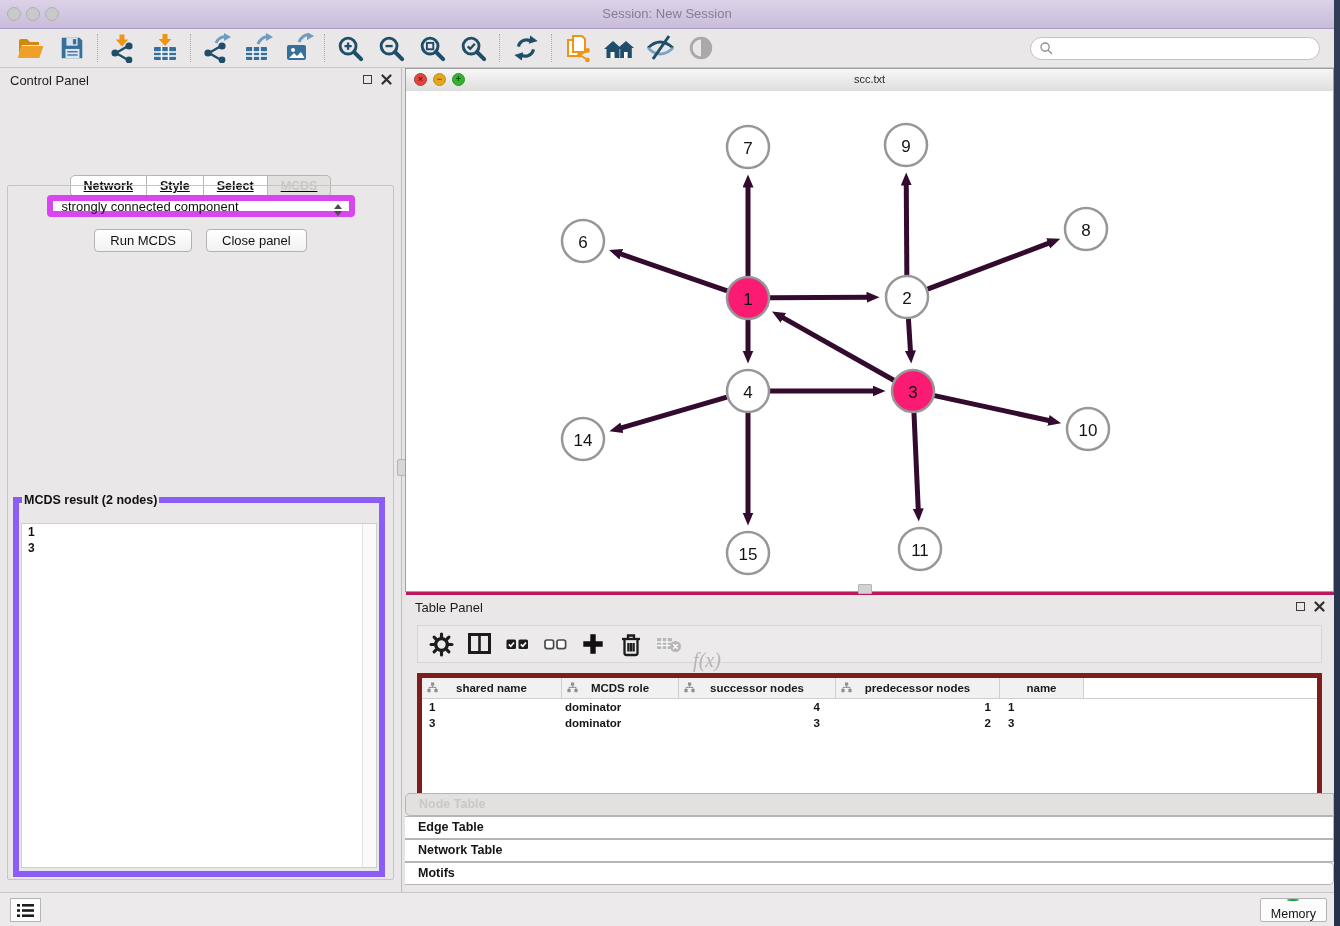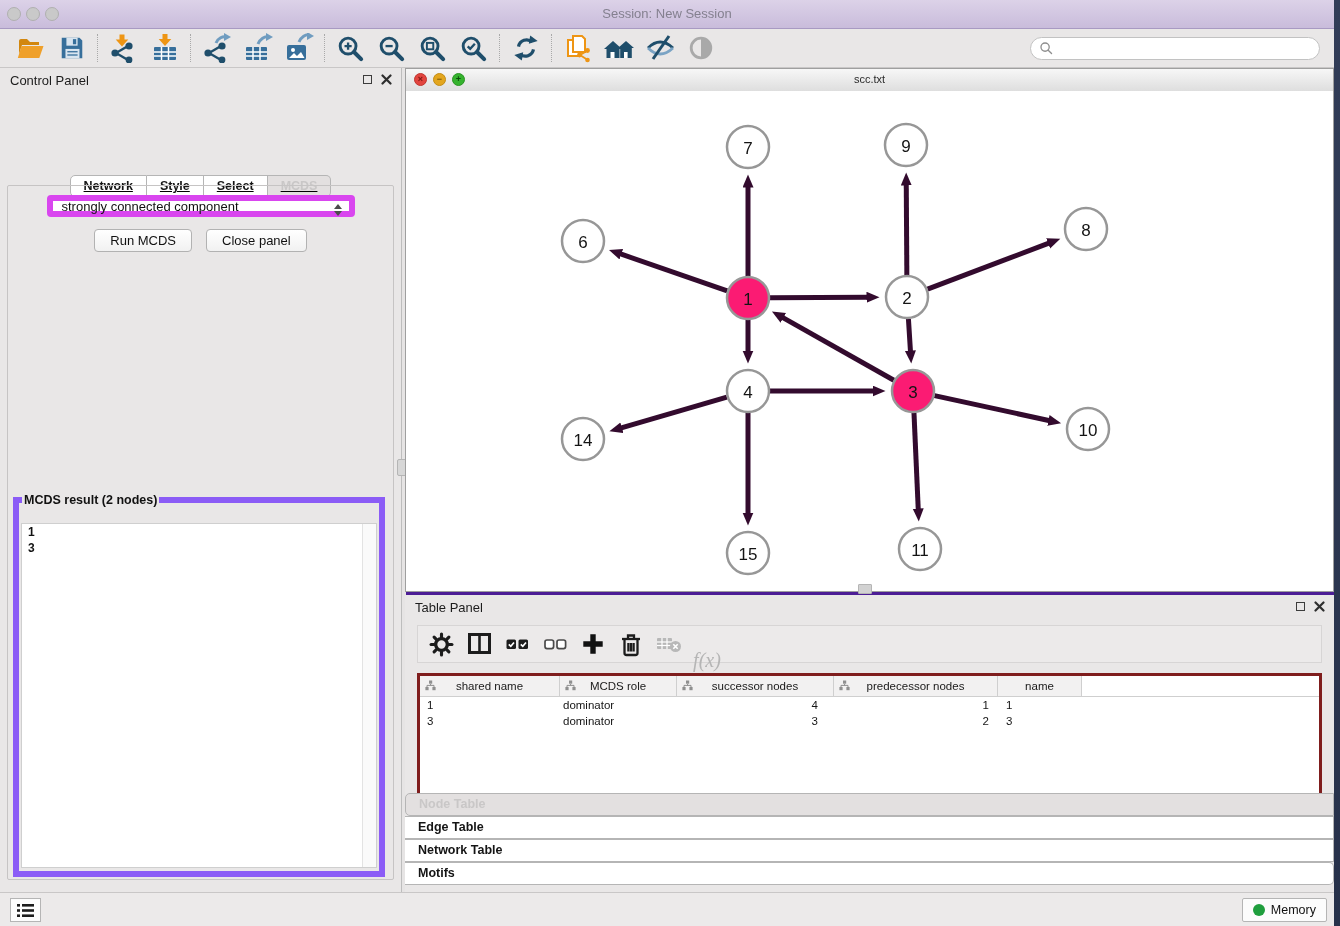--- a/index.html
+++ b/index.html
@@ -1,19 +1,19 @@
 <!DOCTYPE html>
 <html><head>
 <meta charset="utf-8">
 <style>
   html,body{margin:0;padding:0;}
   body{width:1340px;height:926px;position:relative;overflow:hidden;
        background:linear-gradient(180deg,#323d58,#27314a);
        font-family:"Liberation Sans",sans-serif;-webkit-font-smoothing:antialiased;}
-  .app{position:absolute;left:0;top:0;width:1334px;height:926px;background:#4c1d95;}
+  .app{position:absolute;left:0;top:0;width:1334px;height:926px;background:#be185d;}
 
   
   .titlebar{position:absolute;left:0;top:0;right:0;height:28px;
     background:linear-gradient(#dcd2e8,#c9bcdb);border-bottom:1px solid #a89ac2;}
   .tl{position:absolute;top:7px;width:14px;height:14px;border-radius:50%;
       background:#c9c9c9;border:1px solid #b0b0b0;box-sizing:border-box;}
   .title-text{text-align:center;line-height:28px;font-size:13px;color:#84808f;}
 
   
   .toolbar{position:absolute;top:29px;left:0;right:0;height:39px;background:#e9e7e7;
@@ -81,42 +81,42 @@
     font-size:11px;color:#2b2b2b;}
   .net-canvas{position:absolute;left:0;right:0;top:22px;bottom:0;background:#fff;}
 
   
   .table-panel{position:absolute;left:405px;top:595px;width:929px;height:297px;background:#e9e7e7;}
   .tp-toolbar{position:absolute;top:30px;left:12px;right:12px;height:38px;background:#eceaea;
     border:1px solid #d7d5d5;display:flex;align-items:center;padding-left:4px;box-sizing:border-box;}
   .ticon{width:38px;height:32px;display:flex;align-items:center;justify-content:center;}
   .fx{font-family:Liberation Serif, serif;font-style:italic;font-size:20px;color:#b5b5b5;margin-top:32px;}
   .tp-table{position:absolute;top:78px;left:12px;right:12px;bottom:48px;background:#fff;
-    border:3px solid #7f1d1d;overflow:hidden;}
+    border:5px solid #7f1d1d;overflow:hidden;font-weight:bold;}
   .th-row{display:flex;height:20px;border-bottom:1px solid #cfcfcf;}
   .th{position:relative;background:#f2f1f1;border-right:1px solid #cfcfcf;font-size:11.5px;
     color:#1a1a1a;display:flex;align-items:center;justify-content:center;box-sizing:border-box;}
   .th .tree{position:absolute;left:5px;top:4px;}
   .c0{width:140px;} .c1{width:117px;} .c2{width:157px;} .c3{width:164px;} .c4{width:84px;}
   .tr-row{display:flex;height:16px;align-items:center;font-size:11.5px;color:#151515;}
   .td{box-sizing:border-box;}
   .td.c0{padding-left:7px;} .td.c1{padding-left:3px;}
   .td.c2{text-align:right;padding-right:16px;} .td.c3{text-align:right;padding-right:9px;}
   .td.c4{padding-left:8px;}
   .tp-tabs{position:absolute;bottom:7px;left:0;right:0;display:flex;justify-content:center;flex-direction:column;}
   .tp-tabs .tab{height:21px;line-height:21px;font-size:12.5px;}
 
   
   .statusbar{position:absolute;left:0;right:0;bottom:0;height:33px;background:#eceaea;
     border-top:1px solid #c9c7c7;}
   .sb-left{position:absolute;left:10px;top:5px;width:31px;height:24px;background:#fcfcfc;
     border:1px solid #b5b5b5;display:flex;align-items:center;justify-content:center;box-sizing:border-box;}
   .memory-btn{position:absolute;right:7px;top:5px;height:24px;padding:0 10px;background:#fcfcfc;
     border:1px solid #b5b5b5;border-radius:2px;display:flex;align-items:center;gap:6px;
-    font-size:12.5px;color:#111;box-sizing:border-box;}
+    font-size:12.5px;color:#111;box-sizing:border-box;flex-direction:column;}
   .mem-dot{width:12px;height:12px;border-radius:50%;background:#1f9e3d;}
 </style>
 </head>
 <body>
 
 <div class="app">
 
   <div class="titlebar">
     <span class="tl" style="left:7px"></span>
     <span class="tl" style="left:26px"></span>

